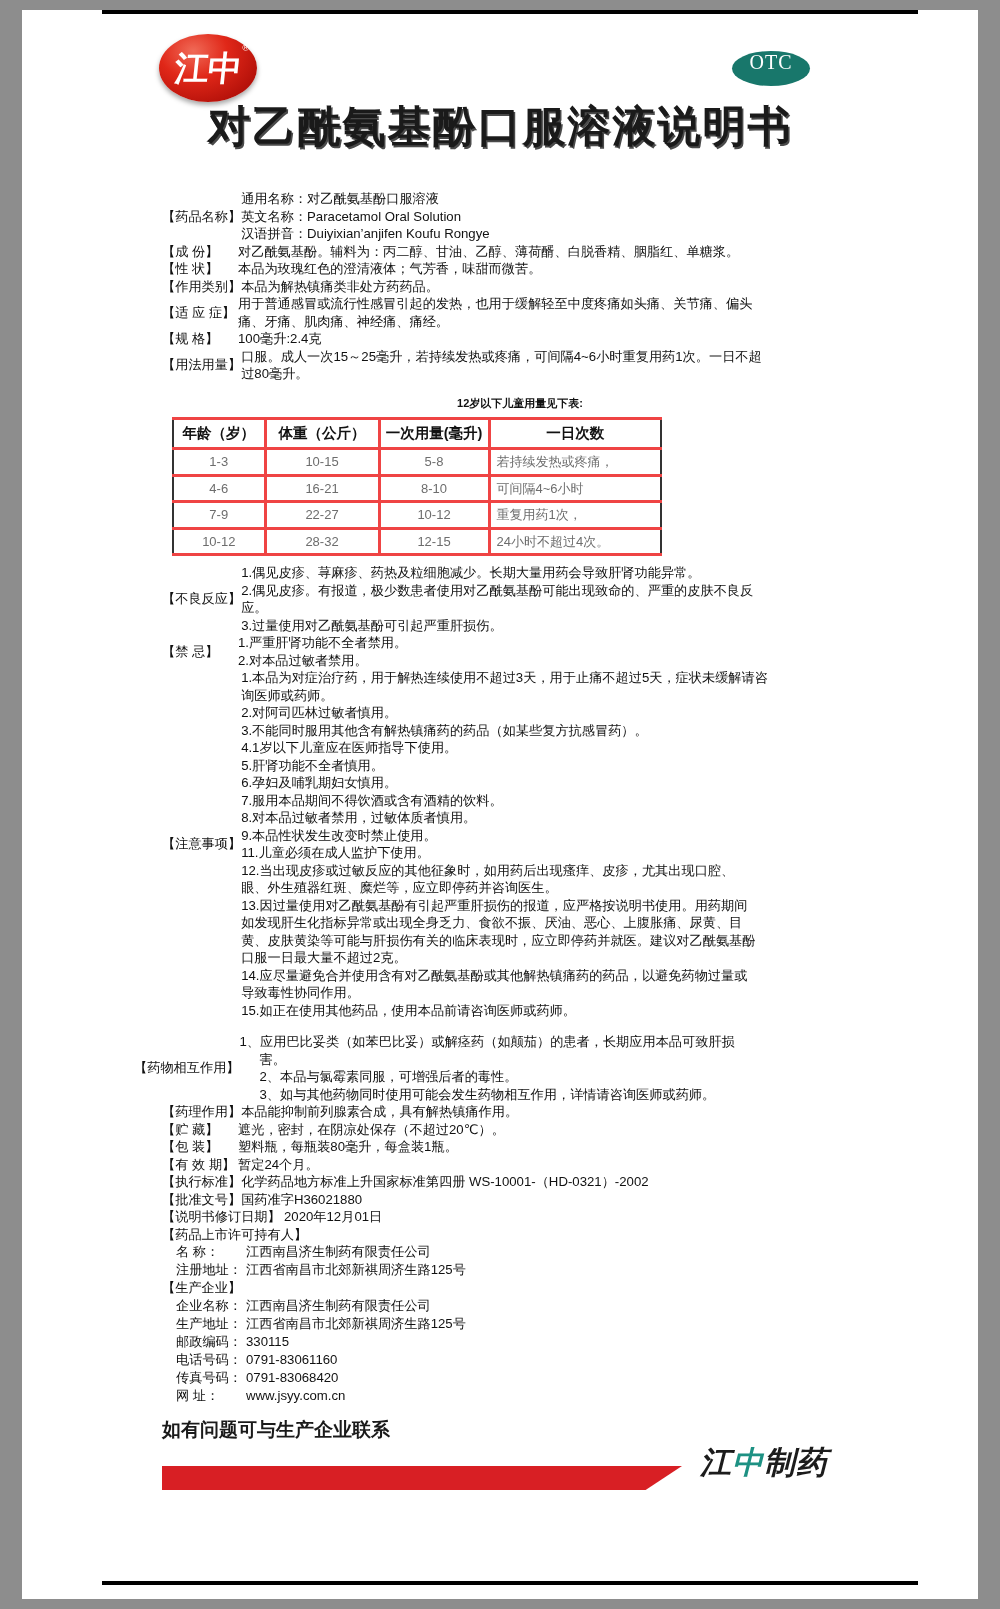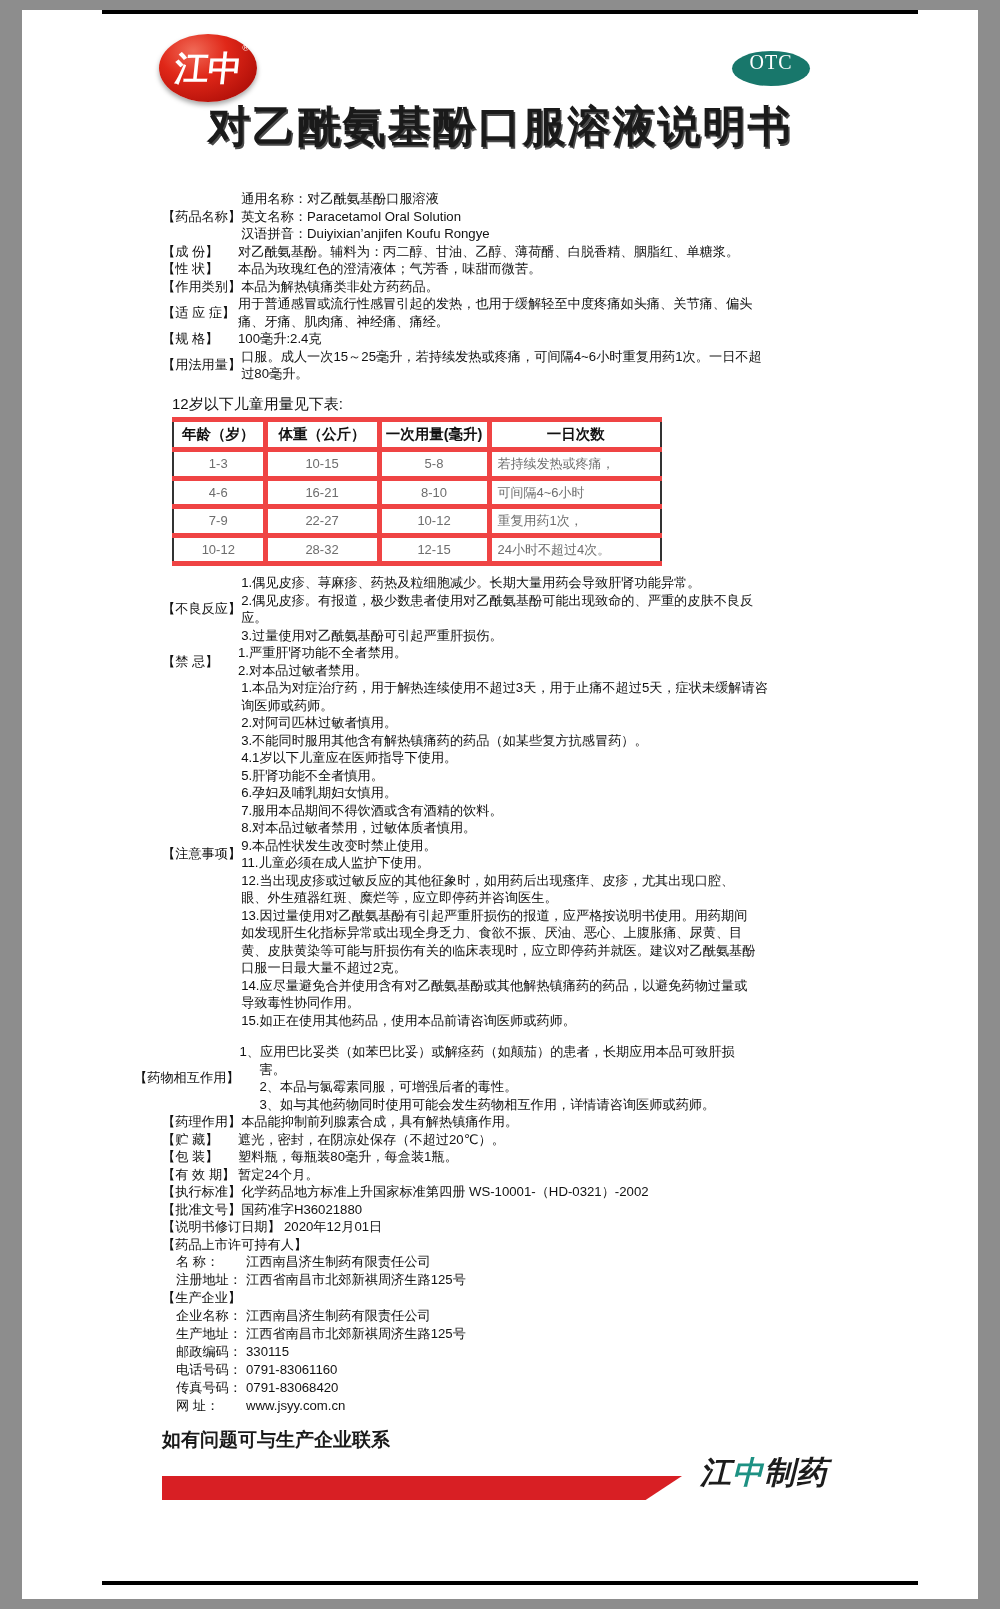--- a/index.html
+++ b/index.html
@@ -76,30 +76,30 @@
     letter-spacing: 0;
   }
   .val { flex: 1 1 auto; }
 
   
   .nlist { flex: 1 1 auto; }
   .nlist > div { margin-bottom: 0px; }
 
   
   .tbl-cap {
-    font-size: 15px; font-weight: normal; margin: 12px 0 5px 10px;
+    font-size: 11px; font-weight: bold; margin: 12px 0 5px 10px; text-align: center;
   }
   table.dose {
     border-collapse: collapse;
     margin-left: 10px;
     width: 488px;
     table-layout: fixed;
   }
   table.dose td, table.dose th {
-    border: 5px solid #ef4444;
+    border: 3px solid #ef4444;
     text-align: center;
     font-size: 13px;
     color: #6d6d6d;
     padding: 3px 2px;
     height: 19px;
   }
   table.dose thead th {
     font-size: 14.5px; font-weight: bold; color: #111;
     height: 30px;
   }

